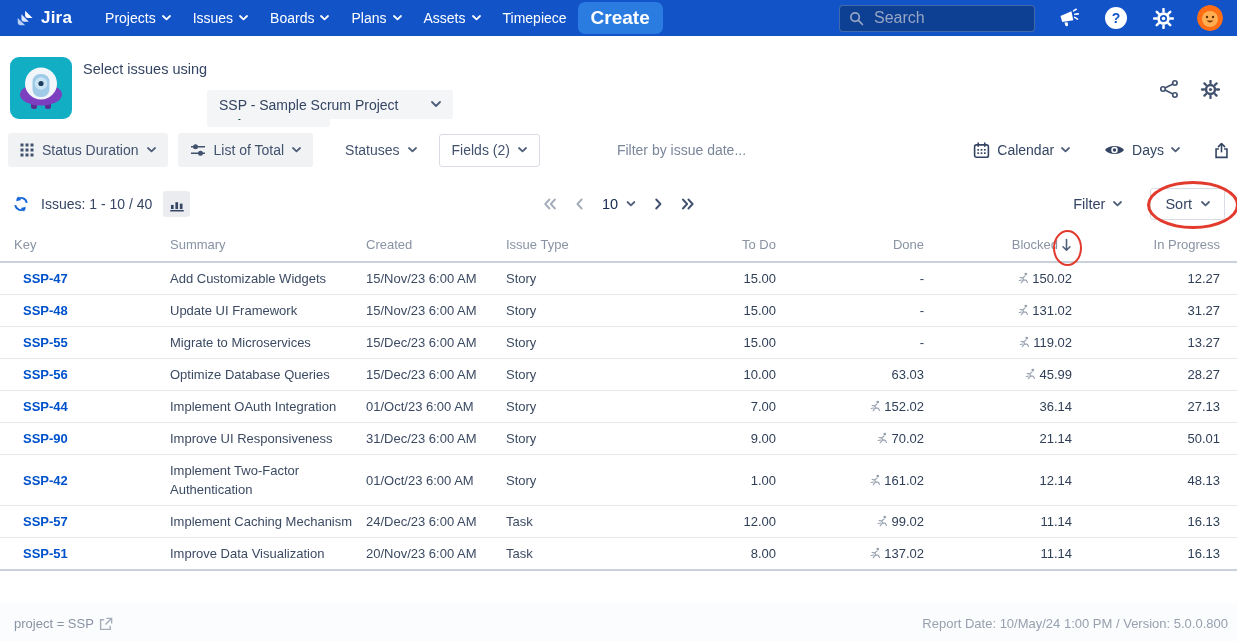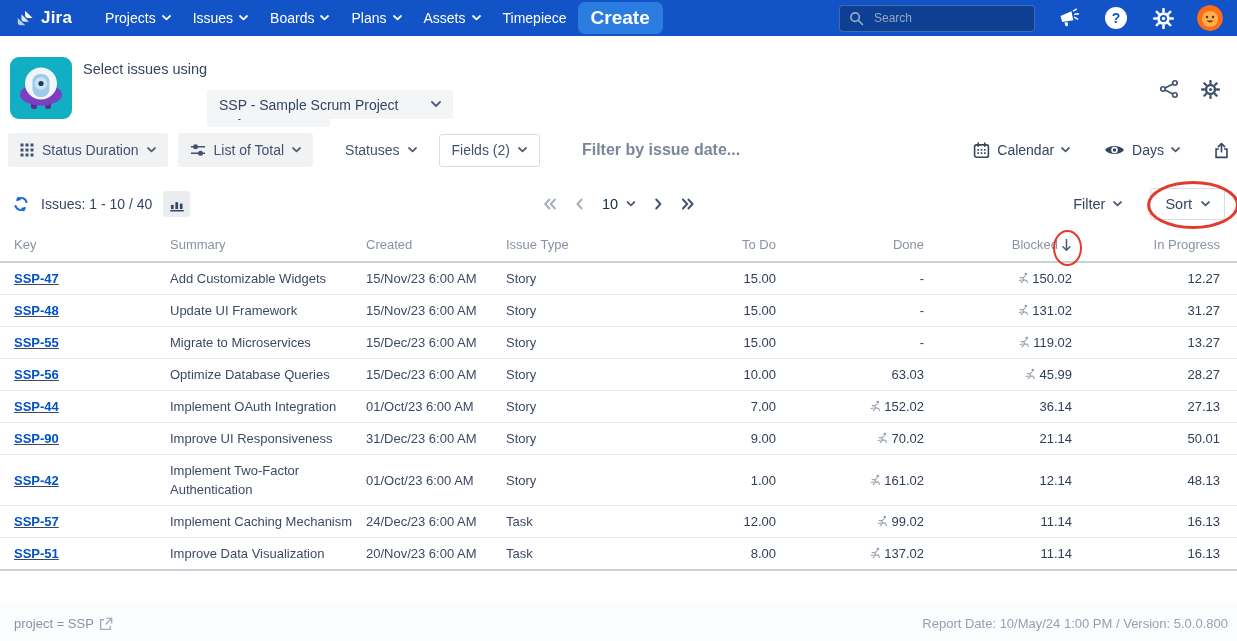--- a/index.html
+++ b/index.html
@@ -19,21 +19,21 @@
   .logo{display:flex;align-items:center;gap:6px;}
   .logo-text{font-size:17px;font-weight:bold;letter-spacing:.2px;}
   .nav-menu{display:flex;align-items:center;margin-left:22px;}
   .nav-item{display:flex;align-items:center;gap:6px;padding:7px 11px;font-size:14px;
     color:#fff;cursor:pointer;border-radius:3px;white-space:nowrap;}
   .create-btn{background:#2A7CE0;color:#fff;font-size:19px;font-weight:bold;
     padding:5px 13px;border-radius:7px;border:none;cursor:pointer;}
   .nav-right{margin-left:auto;display:flex;align-items:center;gap:21px;}
   .search-box{display:flex;align-items:center;gap:8px;width:176px;height:25px;
     background:#0D3F93;border:1px solid rgba(255,255,255,.22);border-radius:4px;padding:0 9px;}
-  .search-box input{color:#fff;font-size:12px;width:120px;}
+  .search-box input{color:#fff;font-size:16px;width:120px;}
   .search-box input::placeholder{color:#97A6C4;}
   .nav-ico{width:26px;height:26px;display:flex;align-items:center;justify-content:center;cursor:pointer;}
   .help-circle{width:22px;height:22px;border-radius:50%;background:#fff;color:#1254C8;
     font-weight:bold;font-size:14px;display:flex;align-items:center;justify-content:center;}
   .avatar{width:26px;height:26px;border-radius:50%;overflow:hidden;cursor:pointer;}
 
   
   .project-bar{position:absolute;top:36px;left:0;right:0;height:97px;background:#fff;}
   .app-icon{position:absolute;left:10px;top:21px;}
   .select-label{position:absolute;left:83px;top:25px;font-size:14.5px;color:#344563;}
@@ -47,21 +47,21 @@
   .pb-icons .nav-ico{width:22px;height:22px;}
 
   
   .toolbar{position:absolute;top:133px;left:8px;right:8px;height:34px;display:flex;align-items:center;color:#42526E;}
   .tb-btn{display:flex;align-items:center;gap:8px;height:34px;padding:0 12px;border-radius:3px;
     font-size:14px;color:#42526E;cursor:pointer;white-space:nowrap;box-sizing:border-box;}
   .tb-gray{background:#F1F2F4;}
   .tb-plain{background:transparent;}
   .tb-outline{background:#fff;border:1px solid #D9DDE3;height:33px;}
   .tb-gap{width:10px;}
-  .date-filter{margin-left:40px;width:230px;font-size:16px;color:#344563;font-weight:bold;}
+  .date-filter{margin-left:75px;width:230px;font-size:14px;color:#344563;}
   .date-filter::placeholder{color:#7A869A;}
   .tb-right{margin-left:auto;display:flex;align-items:center;gap:26px;}
   .tb-ico-btn{display:flex;align-items:center;gap:7px;font-size:14px;color:#344563;cursor:pointer;padding-left:8px;}
 
   
   .issues-bar{position:absolute;top:186px;left:12px;right:12px;height:36px;display:flex;align-items:center;}
   .issues-count{margin-left:11px;font-size:14px;color:#344563;}
   .chart-btn{margin-left:11px;width:27px;height:26px;background:#EBECF0;border-radius:3px;
     display:flex;align-items:center;justify-content:center;cursor:pointer;}
   .pagination{position:absolute;left:50%;transform:translateX(-50%);display:flex;align-items:center;gap:19px;}
@@ -80,21 +80,21 @@
   th{font-size:13px;font-weight:normal;color:#8993A4;text-align:left;
     padding:9px 0 8px 0;border-bottom:2px solid #C9D1DB;line-height:16px;}
   .th-key{padding-left:14px;}
   .th-num{text-align:right;padding-right:8px;}
   .th-last{padding-right:17px;}
   .th-sort{display:inline-flex;align-items:center;gap:3px;}
   td{font-size:13px;color:#3B4A63;padding:6px 0;line-height:19px;vertical-align:middle;
     border-top:1px solid #E4E7EC;}
   tbody tr:first-child td{border-top:none;}
   tbody tr:last-child td{border-bottom:2px solid #C9D1DB;}
-  .td-key{padding-left:14px;text-decoration:underline;}
+  .td-key{padding-left:23px;}
   .key-link{color:#0052CC;font-weight:bold;text-decoration:none;cursor:pointer;}
   .td-summary{padding-right:10px;}
   .td-num{text-align:right;padding-right:8px;color:#2F3F57;}
   .td-last{padding-right:17px;}
   .runner{display:inline-block;vertical-align:-2px;margin-right:2px;}
 
   
   .footer{position:absolute;left:0;right:0;top:603px;height:38px;background:#FBFCFD;
     padding:13px 9px 0 14px;box-sizing:border-box;}
   .footer-jql{float:left;font-size:13px;color:#8993A4;display:flex;align-items:center;gap:5px;cursor:pointer;}

